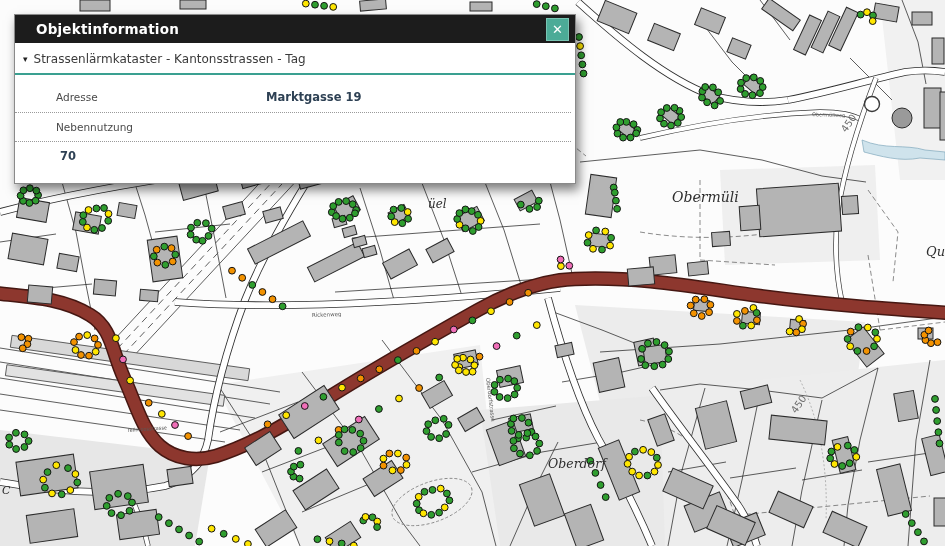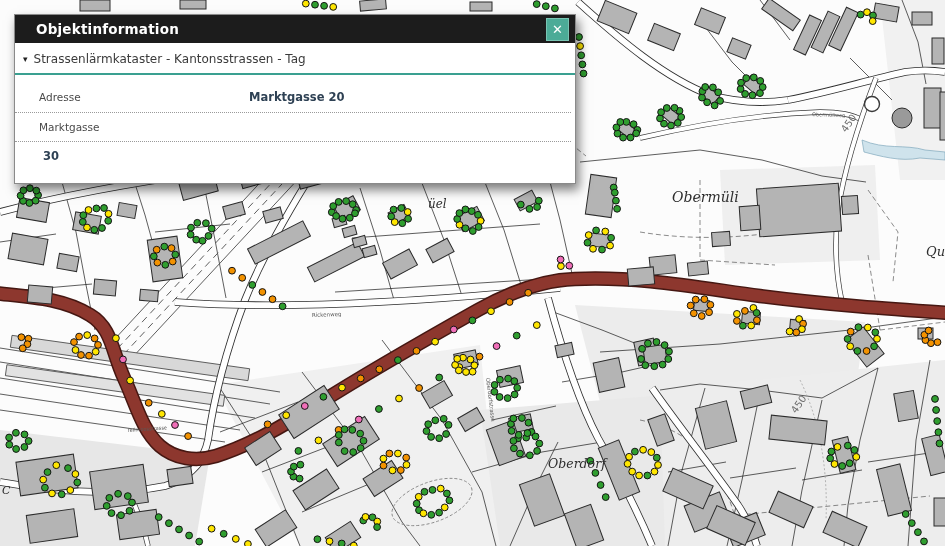--- a/index.html
+++ b/index.html
@@ -30,21 +30,21 @@
          justify-content:space-between;padding:0 6px 0 21px;}
   #popup-title{font-size:13.5px;font-weight:bold;letter-spacing:.2px;}
   #popup-close{width:21px;height:21px;background:#4cab97;border:1px solid #79c4b3;color:#fff;
          display:flex;align-items:center;justify-content:center;font-size:13px;font-weight:bold;
          cursor:pointer;line-height:1;}
   #popup-body{padding:0 0 12px 0;}
   #section-header{display:flex;align-items:center;gap:6px;padding:9px 10px 7px 8px;cursor:pointer;}
   #collapse-arrow{font-size:9px;color:#222;}
   #section-title{font-size:12px;color:#3a3a3a;}
   #teal-rule{height:2px;background:#3aa091;}
-  .info-row{display:flex;align-items:flex-start;margin:0 4px 0 0;padding:7px 8px 7px 24px;}
+  .info-row{display:flex;align-items:flex-start;margin:0 4px 0 0;padding:7px 8px 7px 41px;}
   .info-row + .info-row{border-top:1px dotted #9a9a9a;}
   .info-rows{margin-top:8px;border-bottom:0;}
   .info-label{width:206px;flex:0 0 206px;font-size:10.5px;color:#4a4a4a;line-height:1.35;}
   .info-value{font-size:11.5px;font-weight:bold;color:#2e4154;line-height:1.3;padding-left:4px;}
 </style>
 </head>
 <body>
 
 <div id="map-wrap">
 <svg width="945" height="546" viewBox="0 0 945 546" xmlns="http://www.w3.org/2000/svg">
@@ -668,23 +668,23 @@
   </div>
   <div id="popup-body">
     <div id="section-header">
       <span id="collapse-arrow">▾</span>
       <span id="section-title">Strassenlärmkataster - Kantonsstrassen - Tag</span>
     </div>
     <div id="teal-rule"></div>
     <div class="info-rows">
       <div class="info-row">
         <span class="info-label">Adresse</span>
-        <span class="info-value">Marktgasse 20</span>
+        <span class="info-value">Marktgasse 19</span>
       </div>
       <div class="info-row">
-        <span class="info-label">Marktgasse</span>
+        <span class="info-label">Nebennutzung</span>
       </div>
       <div class="info-row">
-        <span class="info-value">30</span>
+        <span class="info-value">70</span>
       </div>
     </div>
   </div>
 </div>
 
 </body></html>

